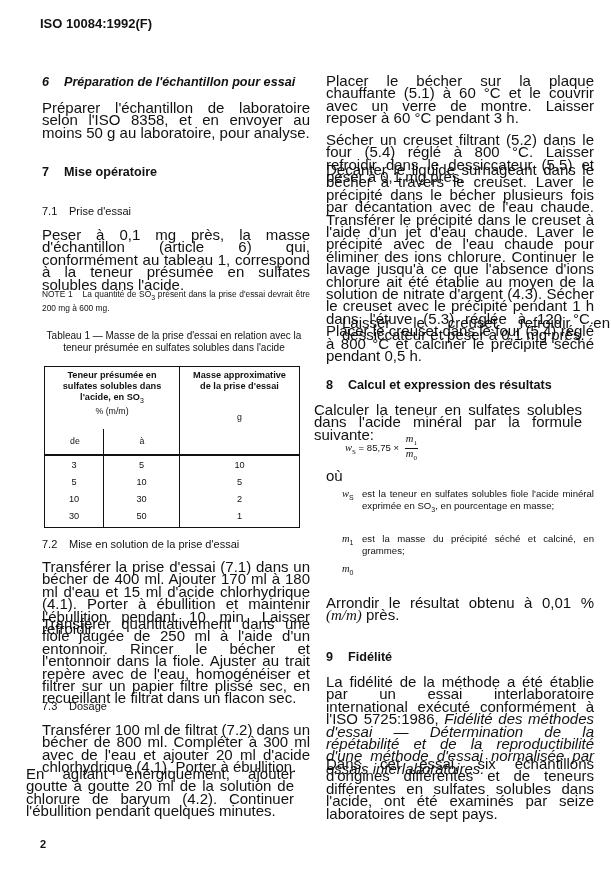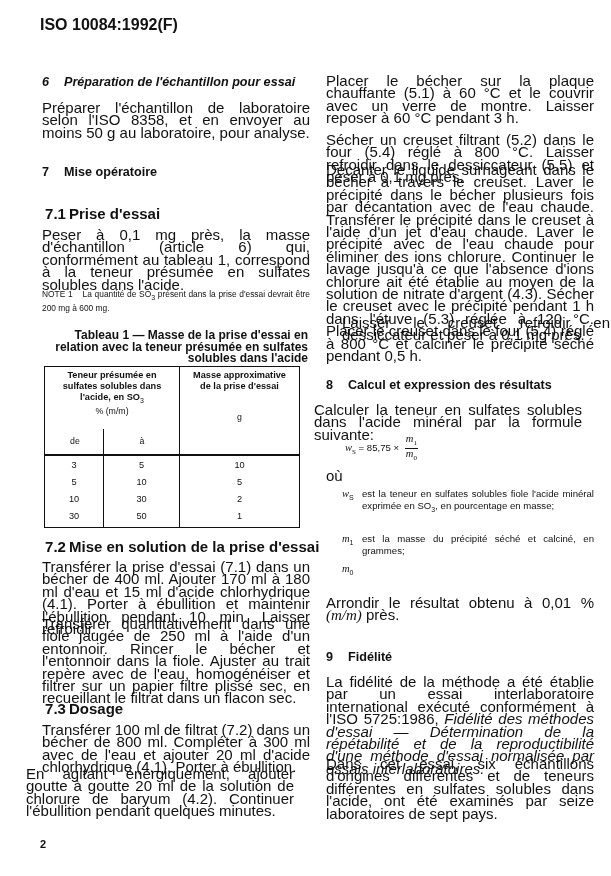--- a/index.html
+++ b/index.html
@@ -1,26 +1,26 @@
 <!DOCTYPE html>
 <html><head>
   <meta charset="utf-8">
   <style>
     html, body { margin: 0; padding: 0; background: #ffffff; }
     body { width: 611px; height: 876px; position: relative; overflow: hidden; color: #111; font-family: "Liberation Sans", sans-serif; }
     .abs { position: absolute; }
-    .header { left: 40px; top: 16px; font-weight: bold; font-size: 16px; letter-spacing: 0; }
+    .header { left: 40px; top: 16px; font-weight: bold; font-size: 13px; letter-spacing: 0; }
     .h1 { position: absolute; font-weight: bold; font-size: 12.6px; white-space: nowrap; }
     .h1 .num { display: inline-block; width: 22px; }
-    .h2 { position: absolute; font-weight: bold; font-size: 15px; white-space: nowrap; text-align: center; }
+    .h2 { position: absolute; font-weight: normal; font-size: 11px; white-space: nowrap; }
     .h2 .num { display: inline-block; width: 27px; }
     .p { position: absolute; width: 268px; font-size: 15px; line-height: 12.4px; text-align: justify; text-align-last: left; }
     .note { position: absolute; width: 268px; font-size: 8.4px; line-height: 11px; text-align: justify; text-align-last: left; }
     .note .lbl { margin-right: 10px; }
-    .cap { position: absolute; width: 268px; font-weight: bold; font-size: 12px; line-height: 11.6px; text-align: right; }
+    .cap { position: absolute; width: 268px; font-weight: normal; font-size: 10px; line-height: 11.6px; text-align: center; }
     .formula { position: absolute; font-family: "Liberation Serif", serif; font-size: 10.5px; white-space: nowrap; }
     .frac { display: inline-block; vertical-align: middle; text-align: center; margin-left: 3px; }
     .frac span { display: block; line-height: 10px; font-style: italic; font-family: "Liberation Serif", serif; }
     .frac .top { border-bottom: 1px solid #111; padding: 0 1px; }
     .var { font-style: italic; font-family: "Liberation Serif", serif; font-size: 10.5px; }
     sub { font-size: 7px; }
     .def { position: absolute; width: 268px; font-size: 9.6px; line-height: 12.4px; }
     .def .sym { position: absolute; left: 16px; top: 0; }
     .def .txt { position: absolute; left: 36px; width: 232px; text-align: justify; text-align-last: left; }
     .pagenum { left: 40px; top: 838px; font-weight: bold; font-size: 11px; }

